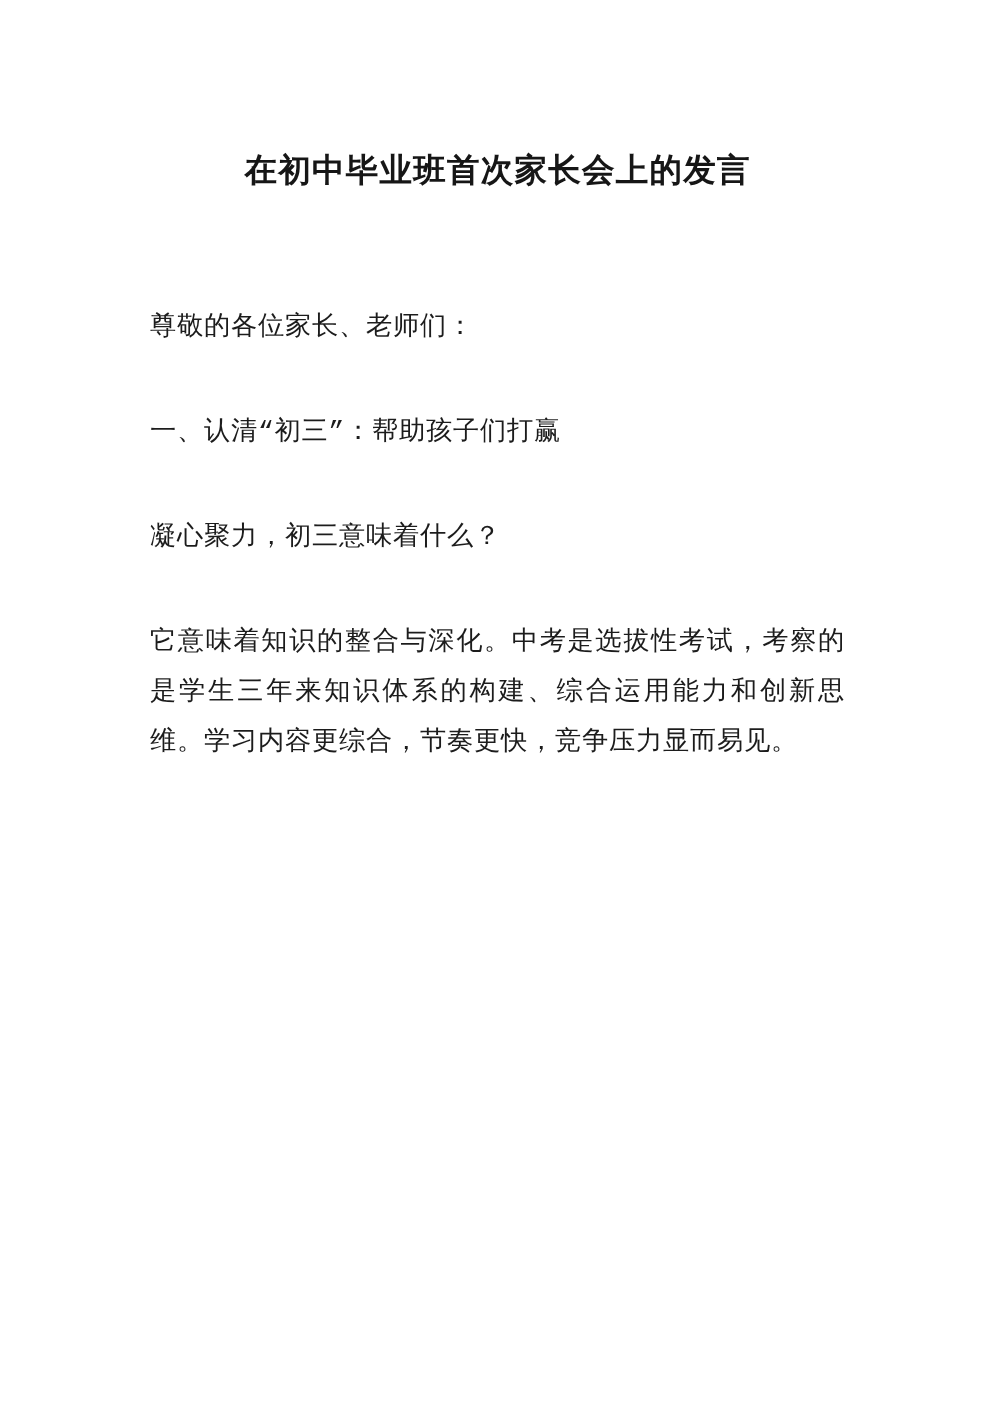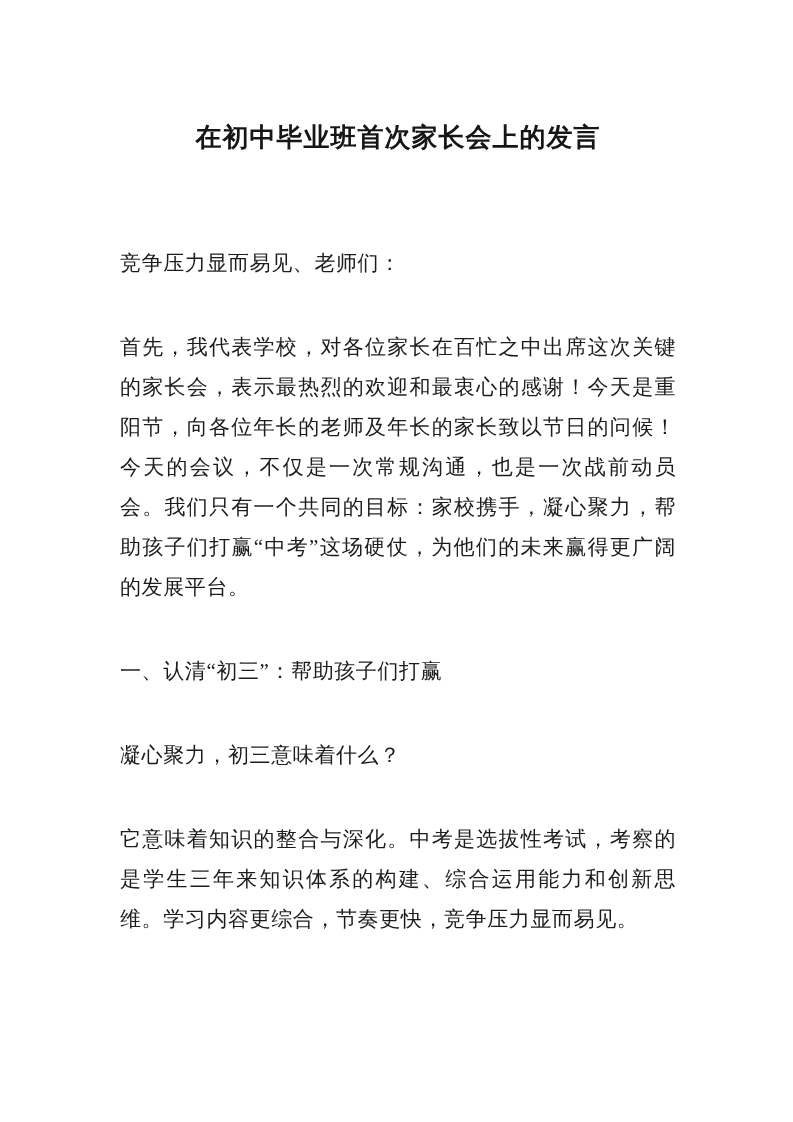--- a/index.html
+++ b/index.html
@@ -8,21 +8,21 @@
     background: #ffffff;
   }
   .page {
     position: relative;
     width: 793px;
     height: 1003px;
     background: #ffffff;
     box-sizing: border-box;
     padding: 118px 117px 0 120px;
     overflow: hidden;
-    font-family: Liberation Serif, serif;
+    font-family: Liberation Mono, monospace;
     color: #1c1c1c;
   }
   .doc-title {
     margin: 0 0 85px 0;
     font-size: 26px;
     line-height: 40px;
     font-weight: bold;
     text-align: center;
     letter-spacing: 1px;
     color: #161616;
@@ -39,23 +39,22 @@
   .para:last-child {
     margin-bottom: 0;
   }
 </style>
 </head>
 <body>
 
 <div class="page">
   <h1 class="doc-title">在初中毕业班首次家长会上的发言</h1>
 
-  <p class="para">竞争压力显而易见、老师们：</p>
+  <p class="para">尊敬的各位家长、老师们：</p>
 
 
-  <p class="para">首先，我代表学校，对各位家长在百忙之中出席这次关键的家长会，表示最热烈的欢迎和最衷心的感谢！今天是重阳节，向各位年长的老师及年长的家长致以节日的问候！今天的会议，不仅是一次常规沟通，也是一次战前动员会。我们只有一个共同的目标：家校携手，凝心聚力，帮助孩子们打赢“中考”这场硬仗，为他们的未来赢得更广阔的发展平台。</p>
 
   <p class="para">一、认清“初三”：帮助孩子们打赢</p>
 
   <p class="para">凝心聚力，初三意味着什么？</p>
 
   <p class="para">它意味着知识的整合与深化。中考是选拔性考试，考察的是学生三年来知识体系的构建、综合运用能力和创新思维。学习内容更综合，节奏更快，竞争压力显而易见。</p>
 </div>
 
 </body></html>

